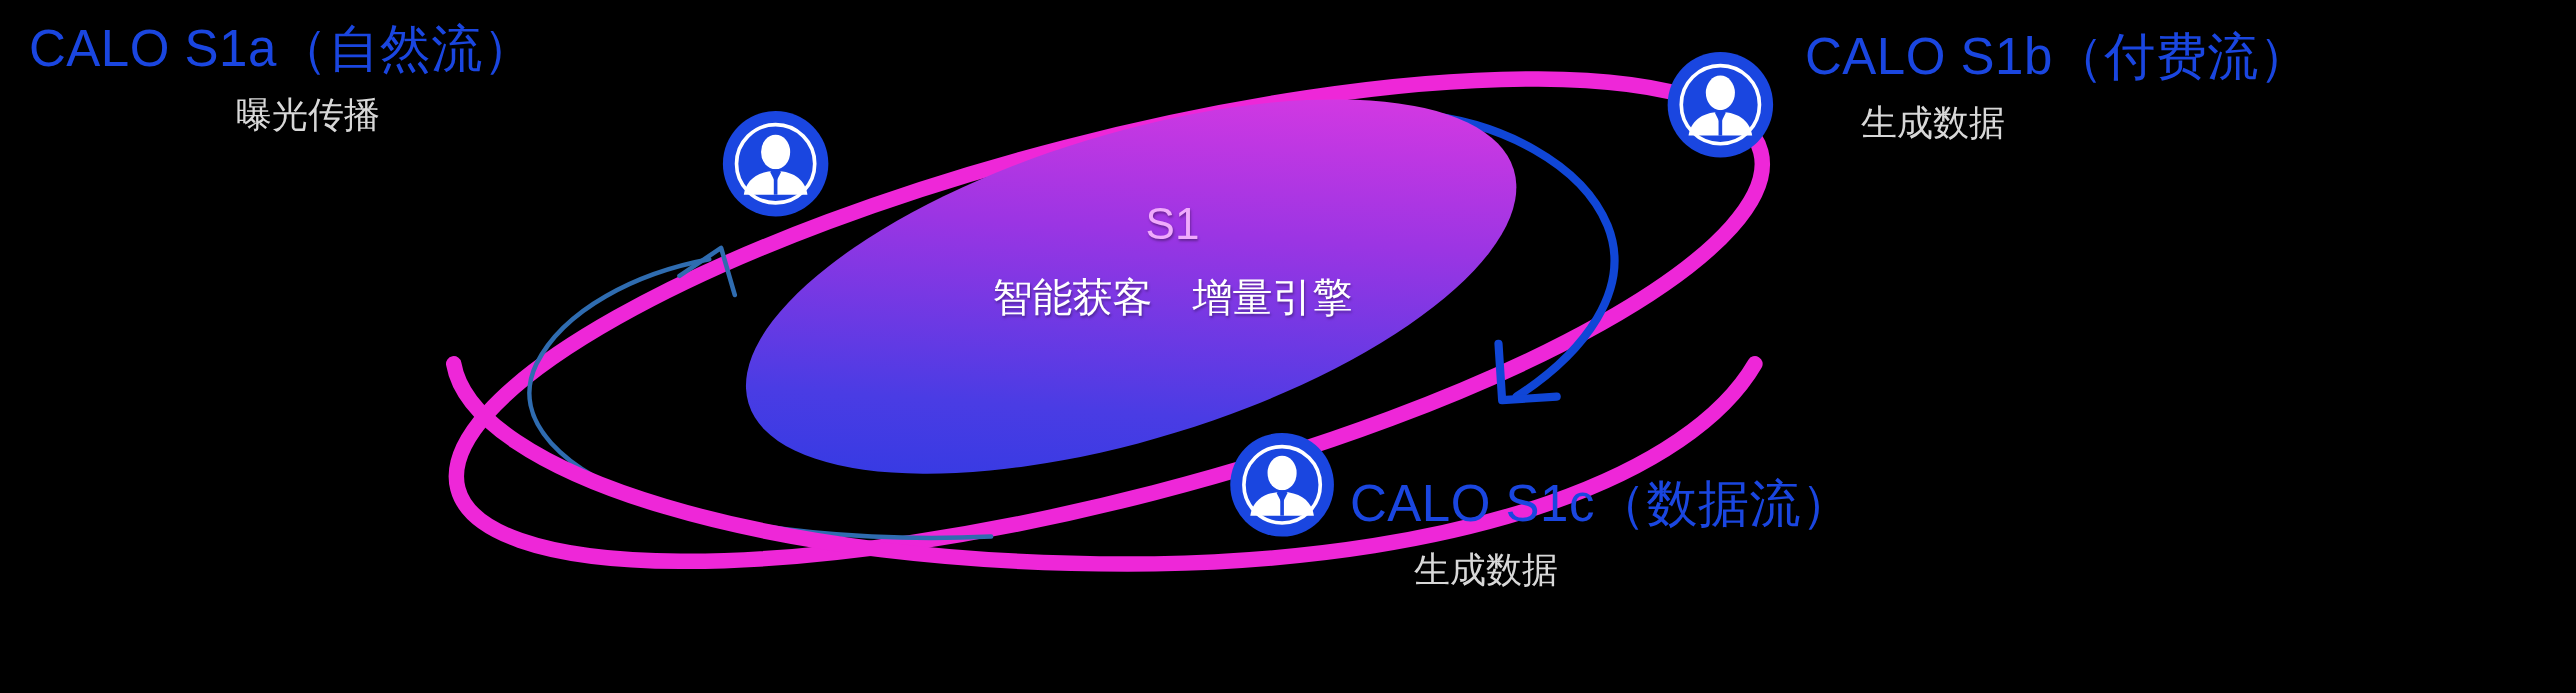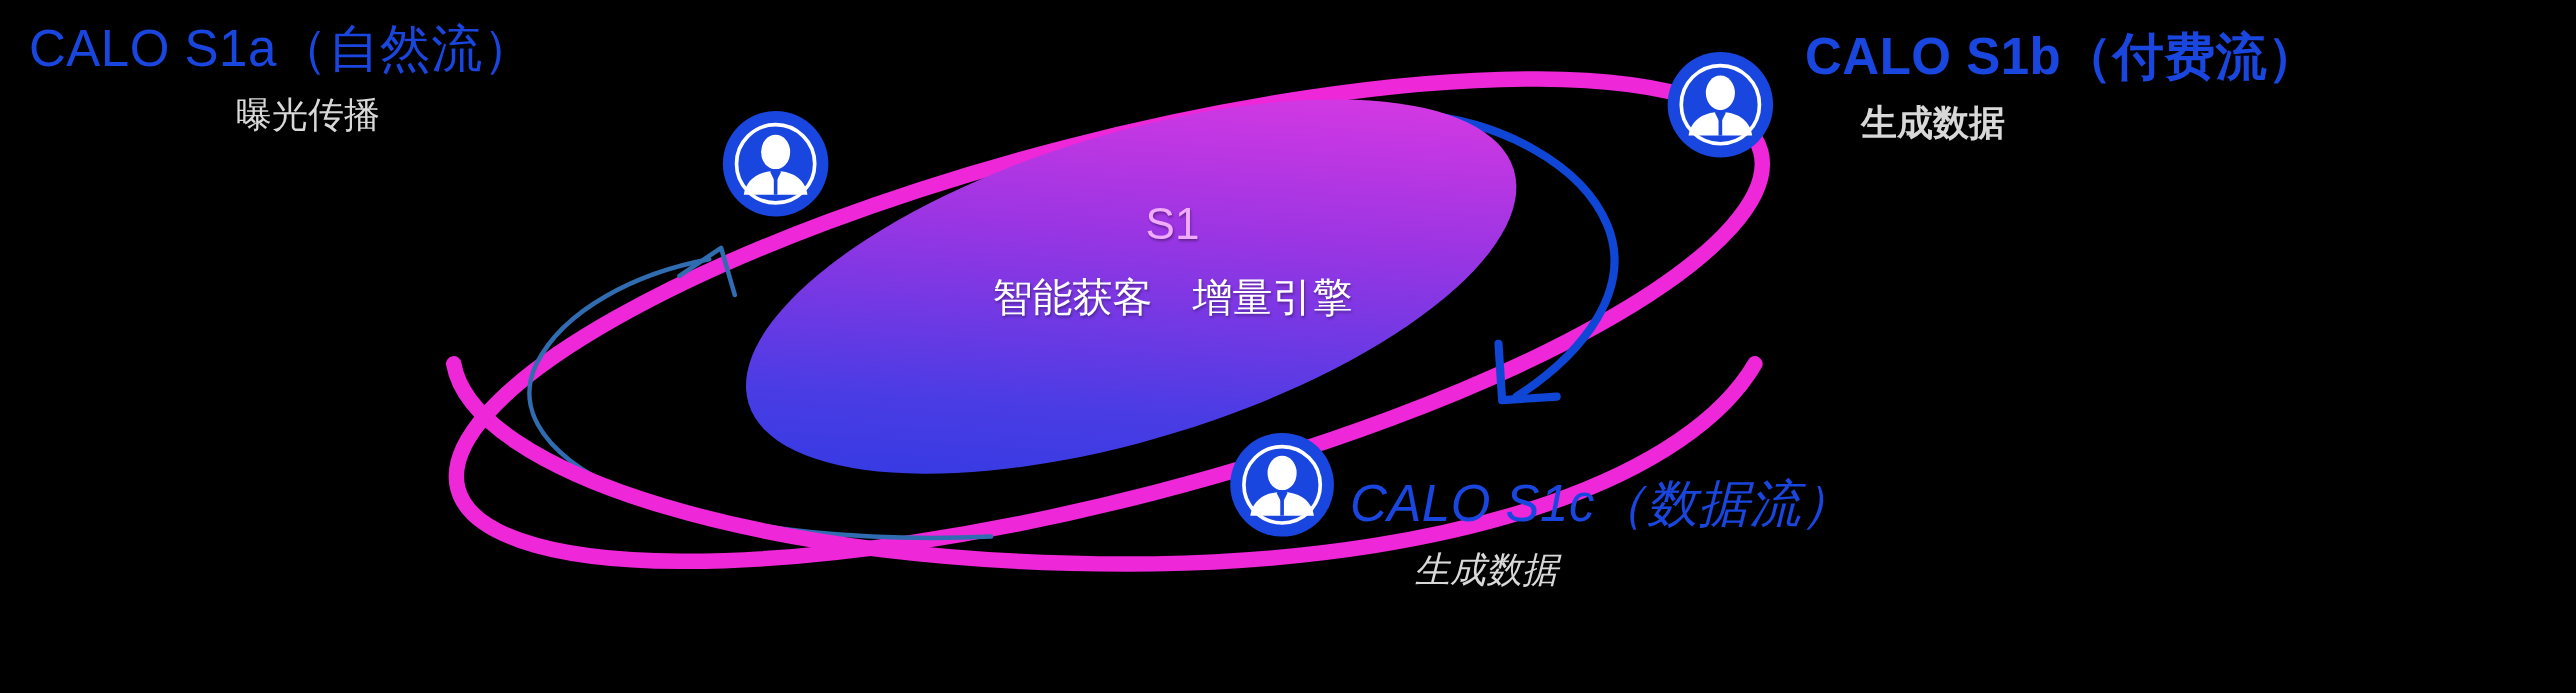--- a/index.html
+++ b/index.html
@@ -46,23 +46,23 @@
     text-align: center;
   }
   .flow-sub {
     color: #d8d8d8;
     font-size: 36px;
     line-height: 1.05;
     white-space: nowrap;
   }
   .label-s1a { left: 29px; top: 22px; }
   .label-s1a .flow-sub { margin-top: 20px; margin-left: 207px; }
-  .label-s1b { left: 1805px; top: 30px; font-weight: bold; }
+  .label-s1b { left: 1805px; top: 30px; }
   .label-s1b .flow-sub { margin-top: 20px; margin-left: 56px; }
-  .label-s1c { left: 1350px; top: 477px; font-style: italic; }
+  .label-s1c { left: 1350px; top: 477px; }
   .label-s1c .flow-sub { margin-top: 20px; margin-left: 64px; }
 
   .core-text {
     position: absolute;
     left: 918px;
     top: 202px;
     width: 509px;
     text-align: center;
     pointer-events: auto;
   }

